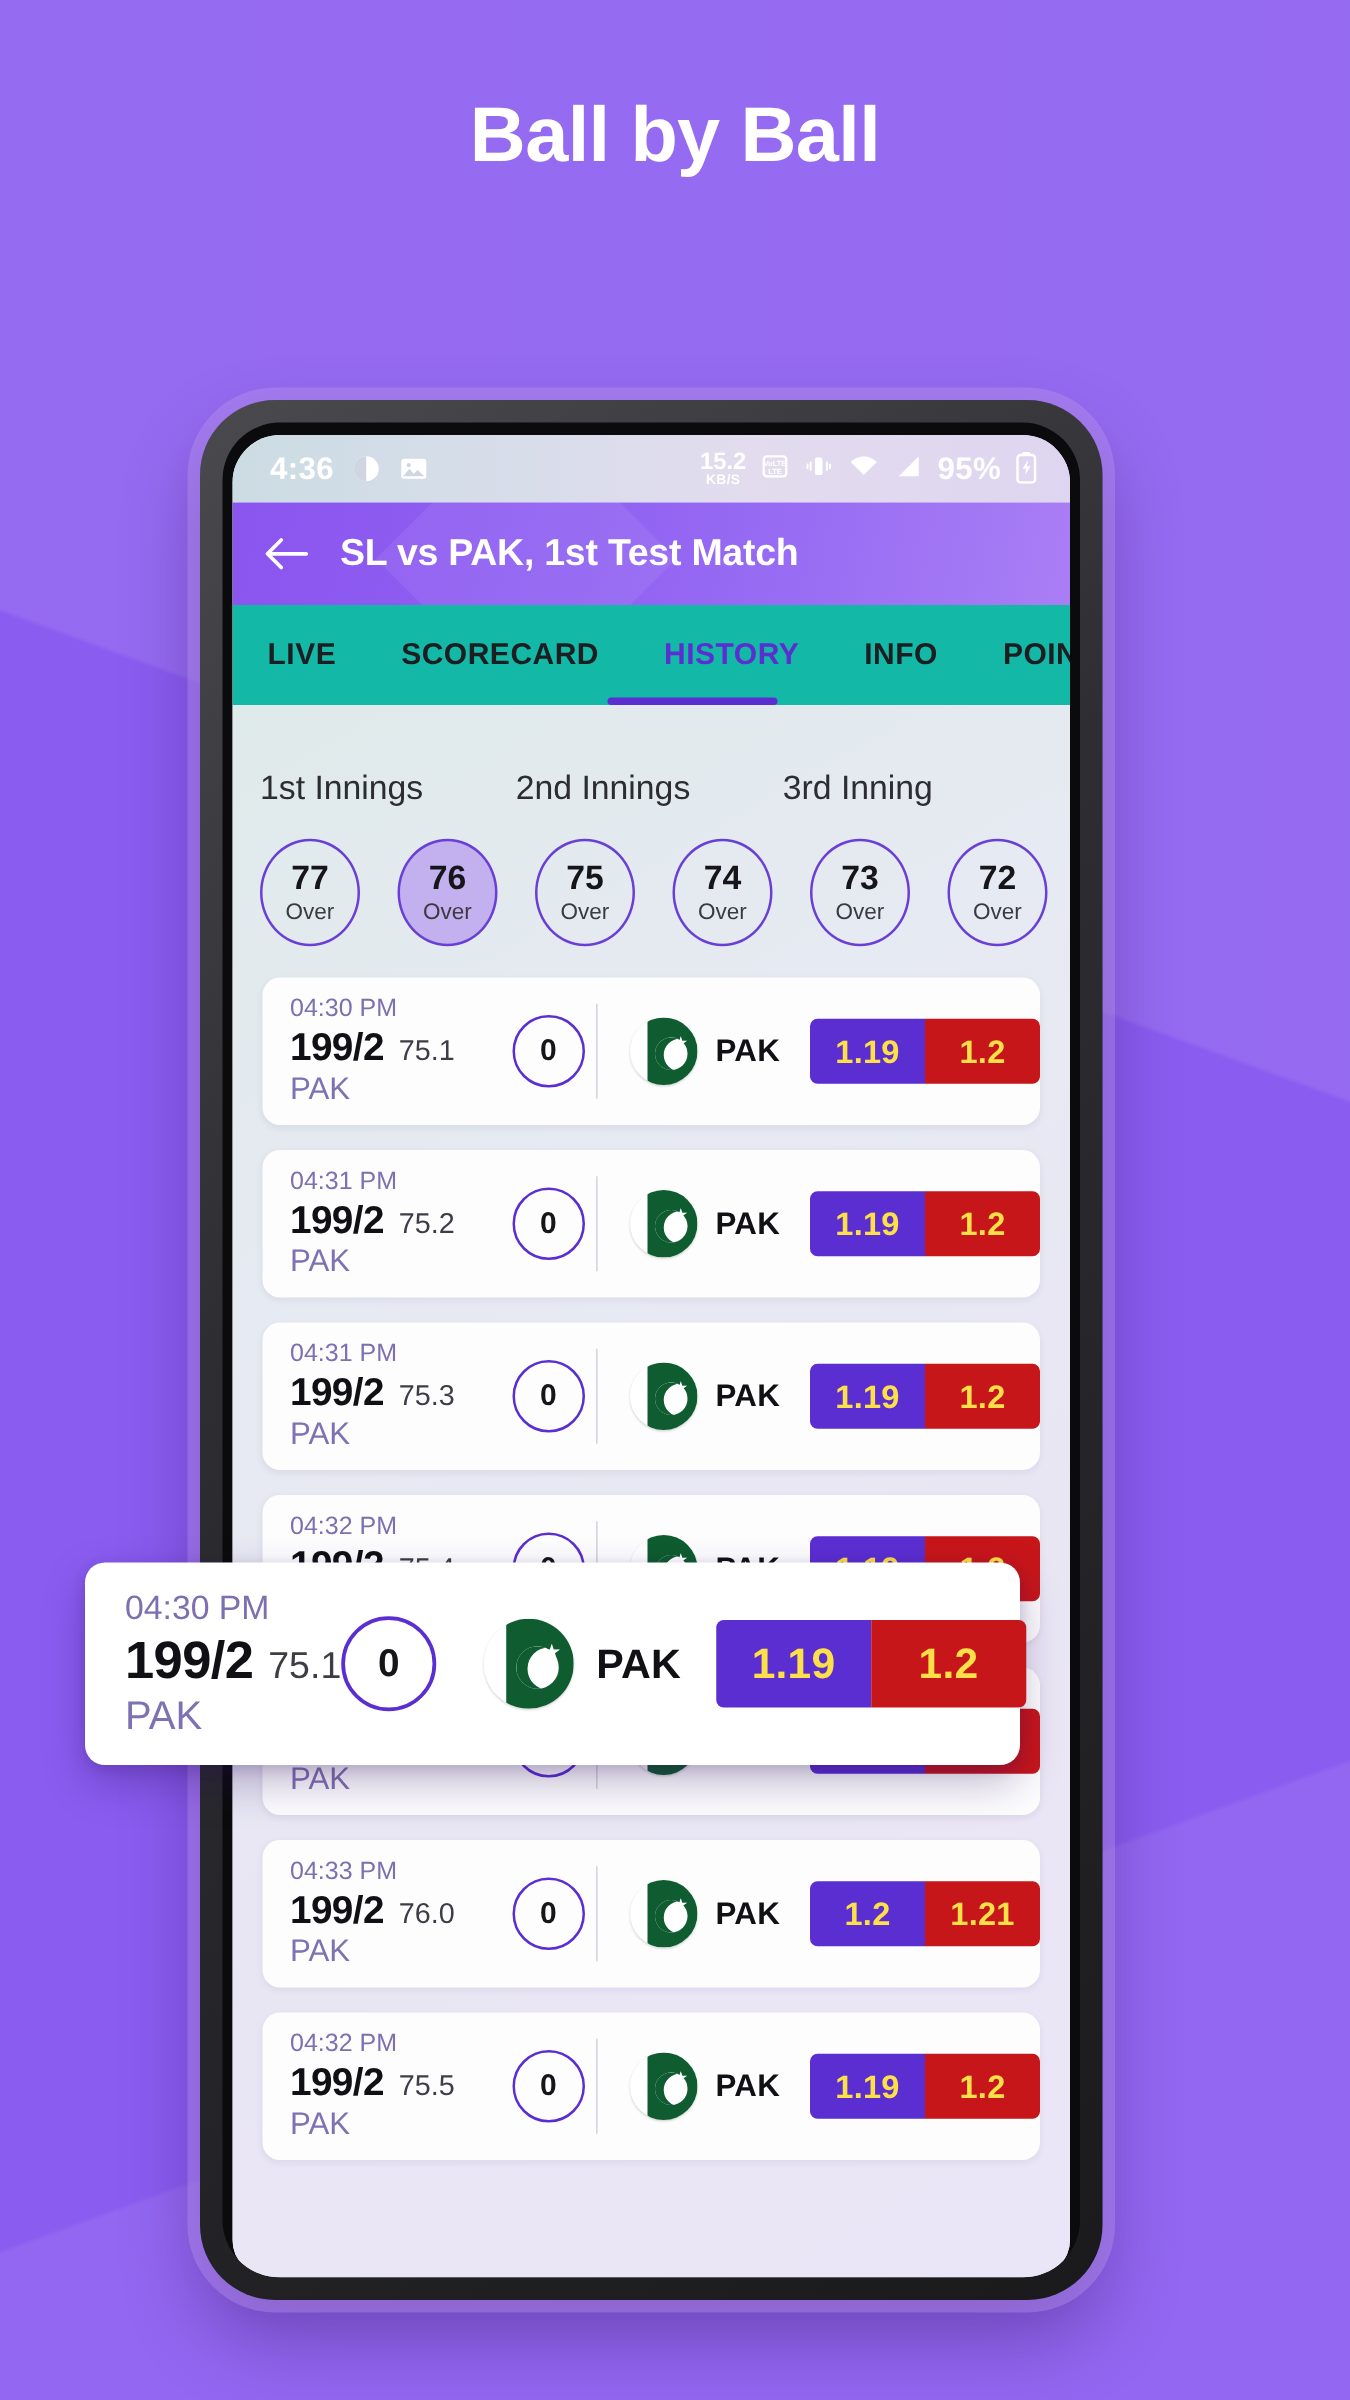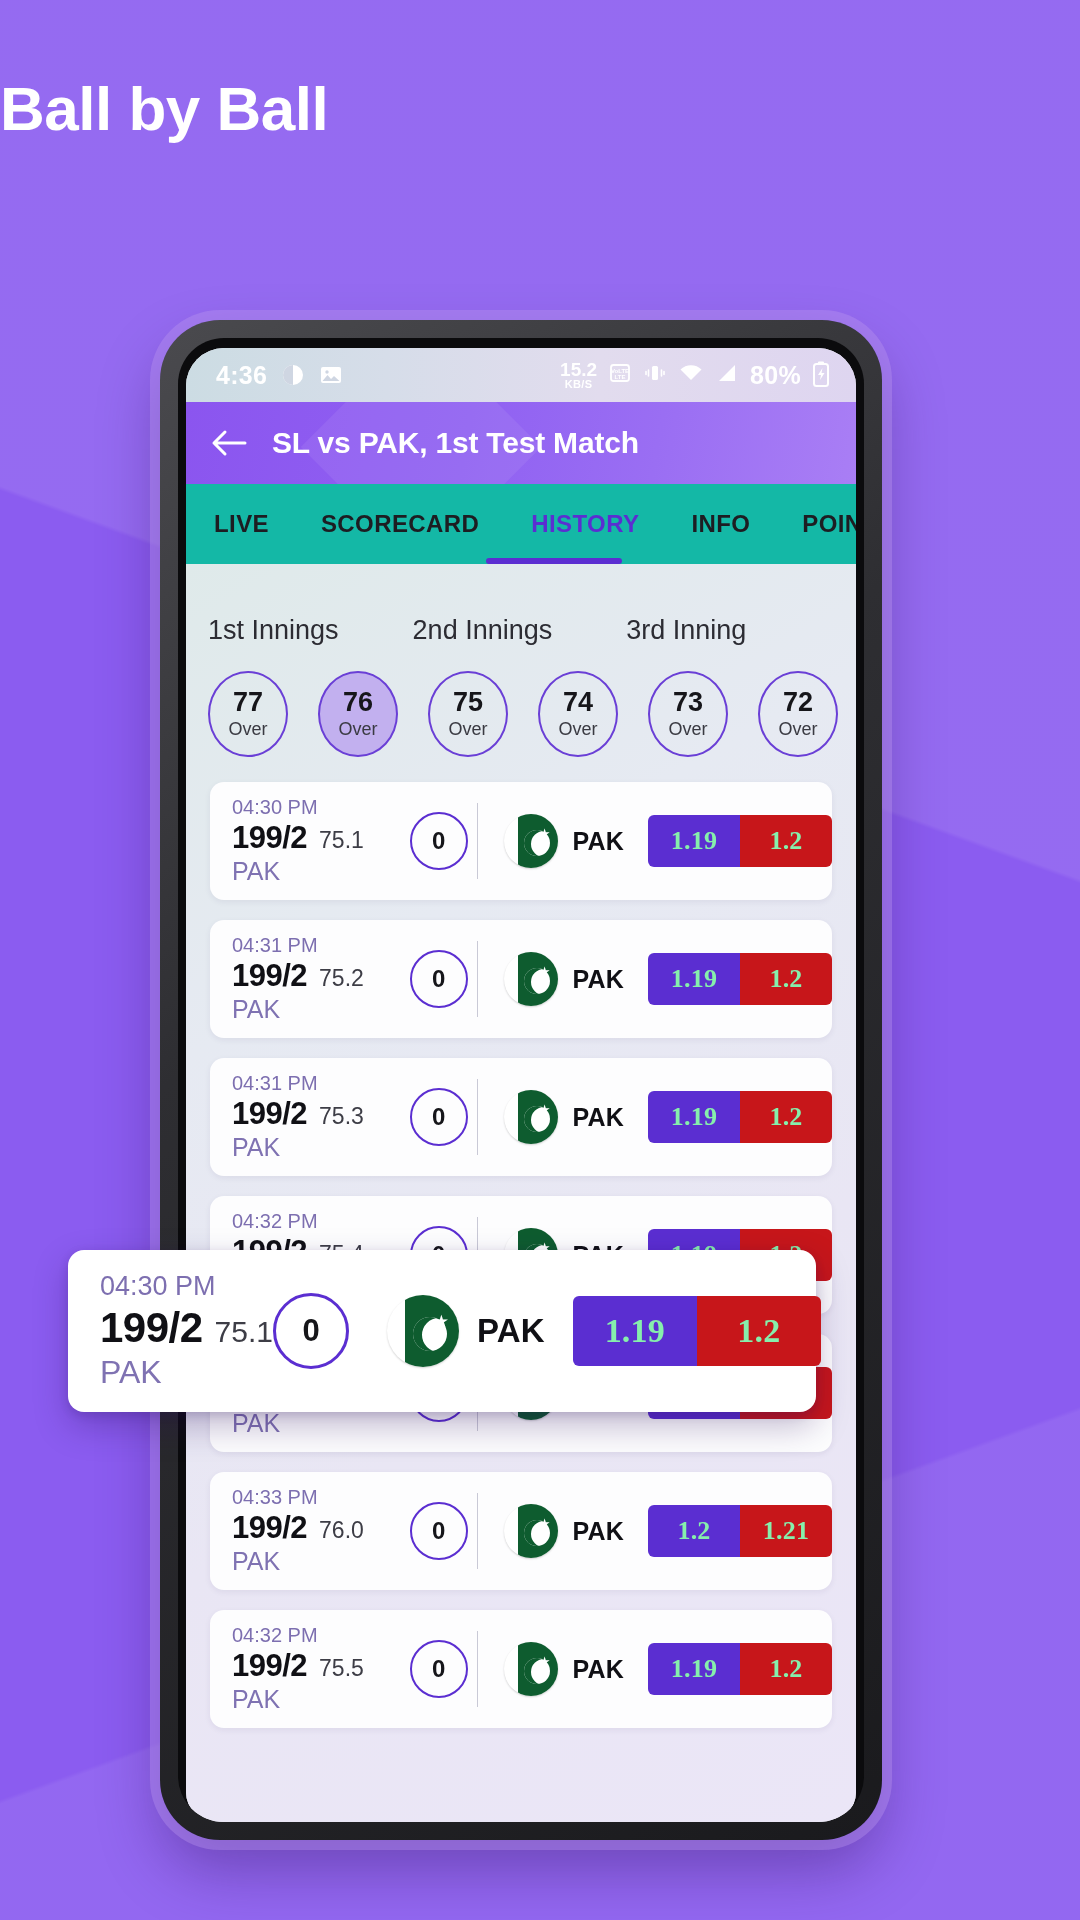--- a/index.html
+++ b/index.html
@@ -20,20 +20,21 @@
     background:
       linear-gradient(200deg, rgba(255,255,255,0.09) 0%, rgba(255,255,255,0.09) 38%, rgba(255,255,255,0.0) 38.2%),
       linear-gradient(340deg, rgba(255,255,255,0.07) 0%, rgba(255,255,255,0.07) 22%, rgba(255,255,255,0) 22.2%);
     pointer-events: none;
   }
 
   
   .headline {
     position: absolute;
     top: 72px; left: 0; right: 0;
+    text-align: center;
     color: #ffffff;
     font-size: 62px;
     font-weight: 700;
     line-height: 1.18;
     letter-spacing: -0.5px;
   }
   .headline .line { display: block; }
 
   
   #phone {
@@ -214,23 +215,22 @@
   }
   .flag .pk-star {
     position: absolute; right: 8px; top: 13px;
     color: #fff; font-size: 13px; line-height: 1;
   }
   .flag-name { font-size: 25px; font-weight: 700; color: #101015; letter-spacing: 0.2px; }
   .odds { display: flex; margin-left: 10px; }
   .odd {
     min-width: 92px; height: 52px;
     display: flex; align-items: center; justify-content: center;
-    color: #86efac; font-size: 26px; font-weight: 700;
+    color: #fde047; font-size: 26px; font-weight: 700;
     letter-spacing: 0.2px;
-    font-family: Liberation Serif, serif;
   }
   .odd.back { background: #5b2ed1; border-radius: 6px 0 0 6px; }
   .odd.lay  { background: #c7161a; border-radius: 0 6px 6px 0; }
 
   
   #hilite {
     position: absolute;
     left: 68px; top: 1250px;
     width: 748px; height: 162px;
     background: #ffffff;
@@ -306,21 +306,21 @@
             <span class="ic">
               <svg width="26" height="24" viewBox="0 0 26 24">
                   <path d="M13 19L2.5 8.5a15 15 0 0121 0z" fill="#fff"></path>
                 </svg>
             </span>
             <span class="ic">
               <svg width="24" height="24" viewBox="0 0 24 24">
                   <path d="M20 4v16H4z" fill="#fff"></path>
                 </svg>
             </span>
-            <span class="sb-batt">80%</span>
+            <span class="sb-batt">95%</span>
             <span class="ic">
               <svg width="18" height="26" viewBox="0 0 18 26">
                   <rect x="2" y="3" width="14" height="22" rx="2.5" fill="none" stroke="#fff" stroke-width="2"></rect>
                   <rect x="6" y="0.5" width="6" height="3" rx="1" fill="#fff"></rect>
                   <path d="M10.5 7l-4.5 7h3l-1 5 4.5-7h-3z" fill="#fff"></path>
                 </svg>
             </span>
           </div>
         </div>
 

